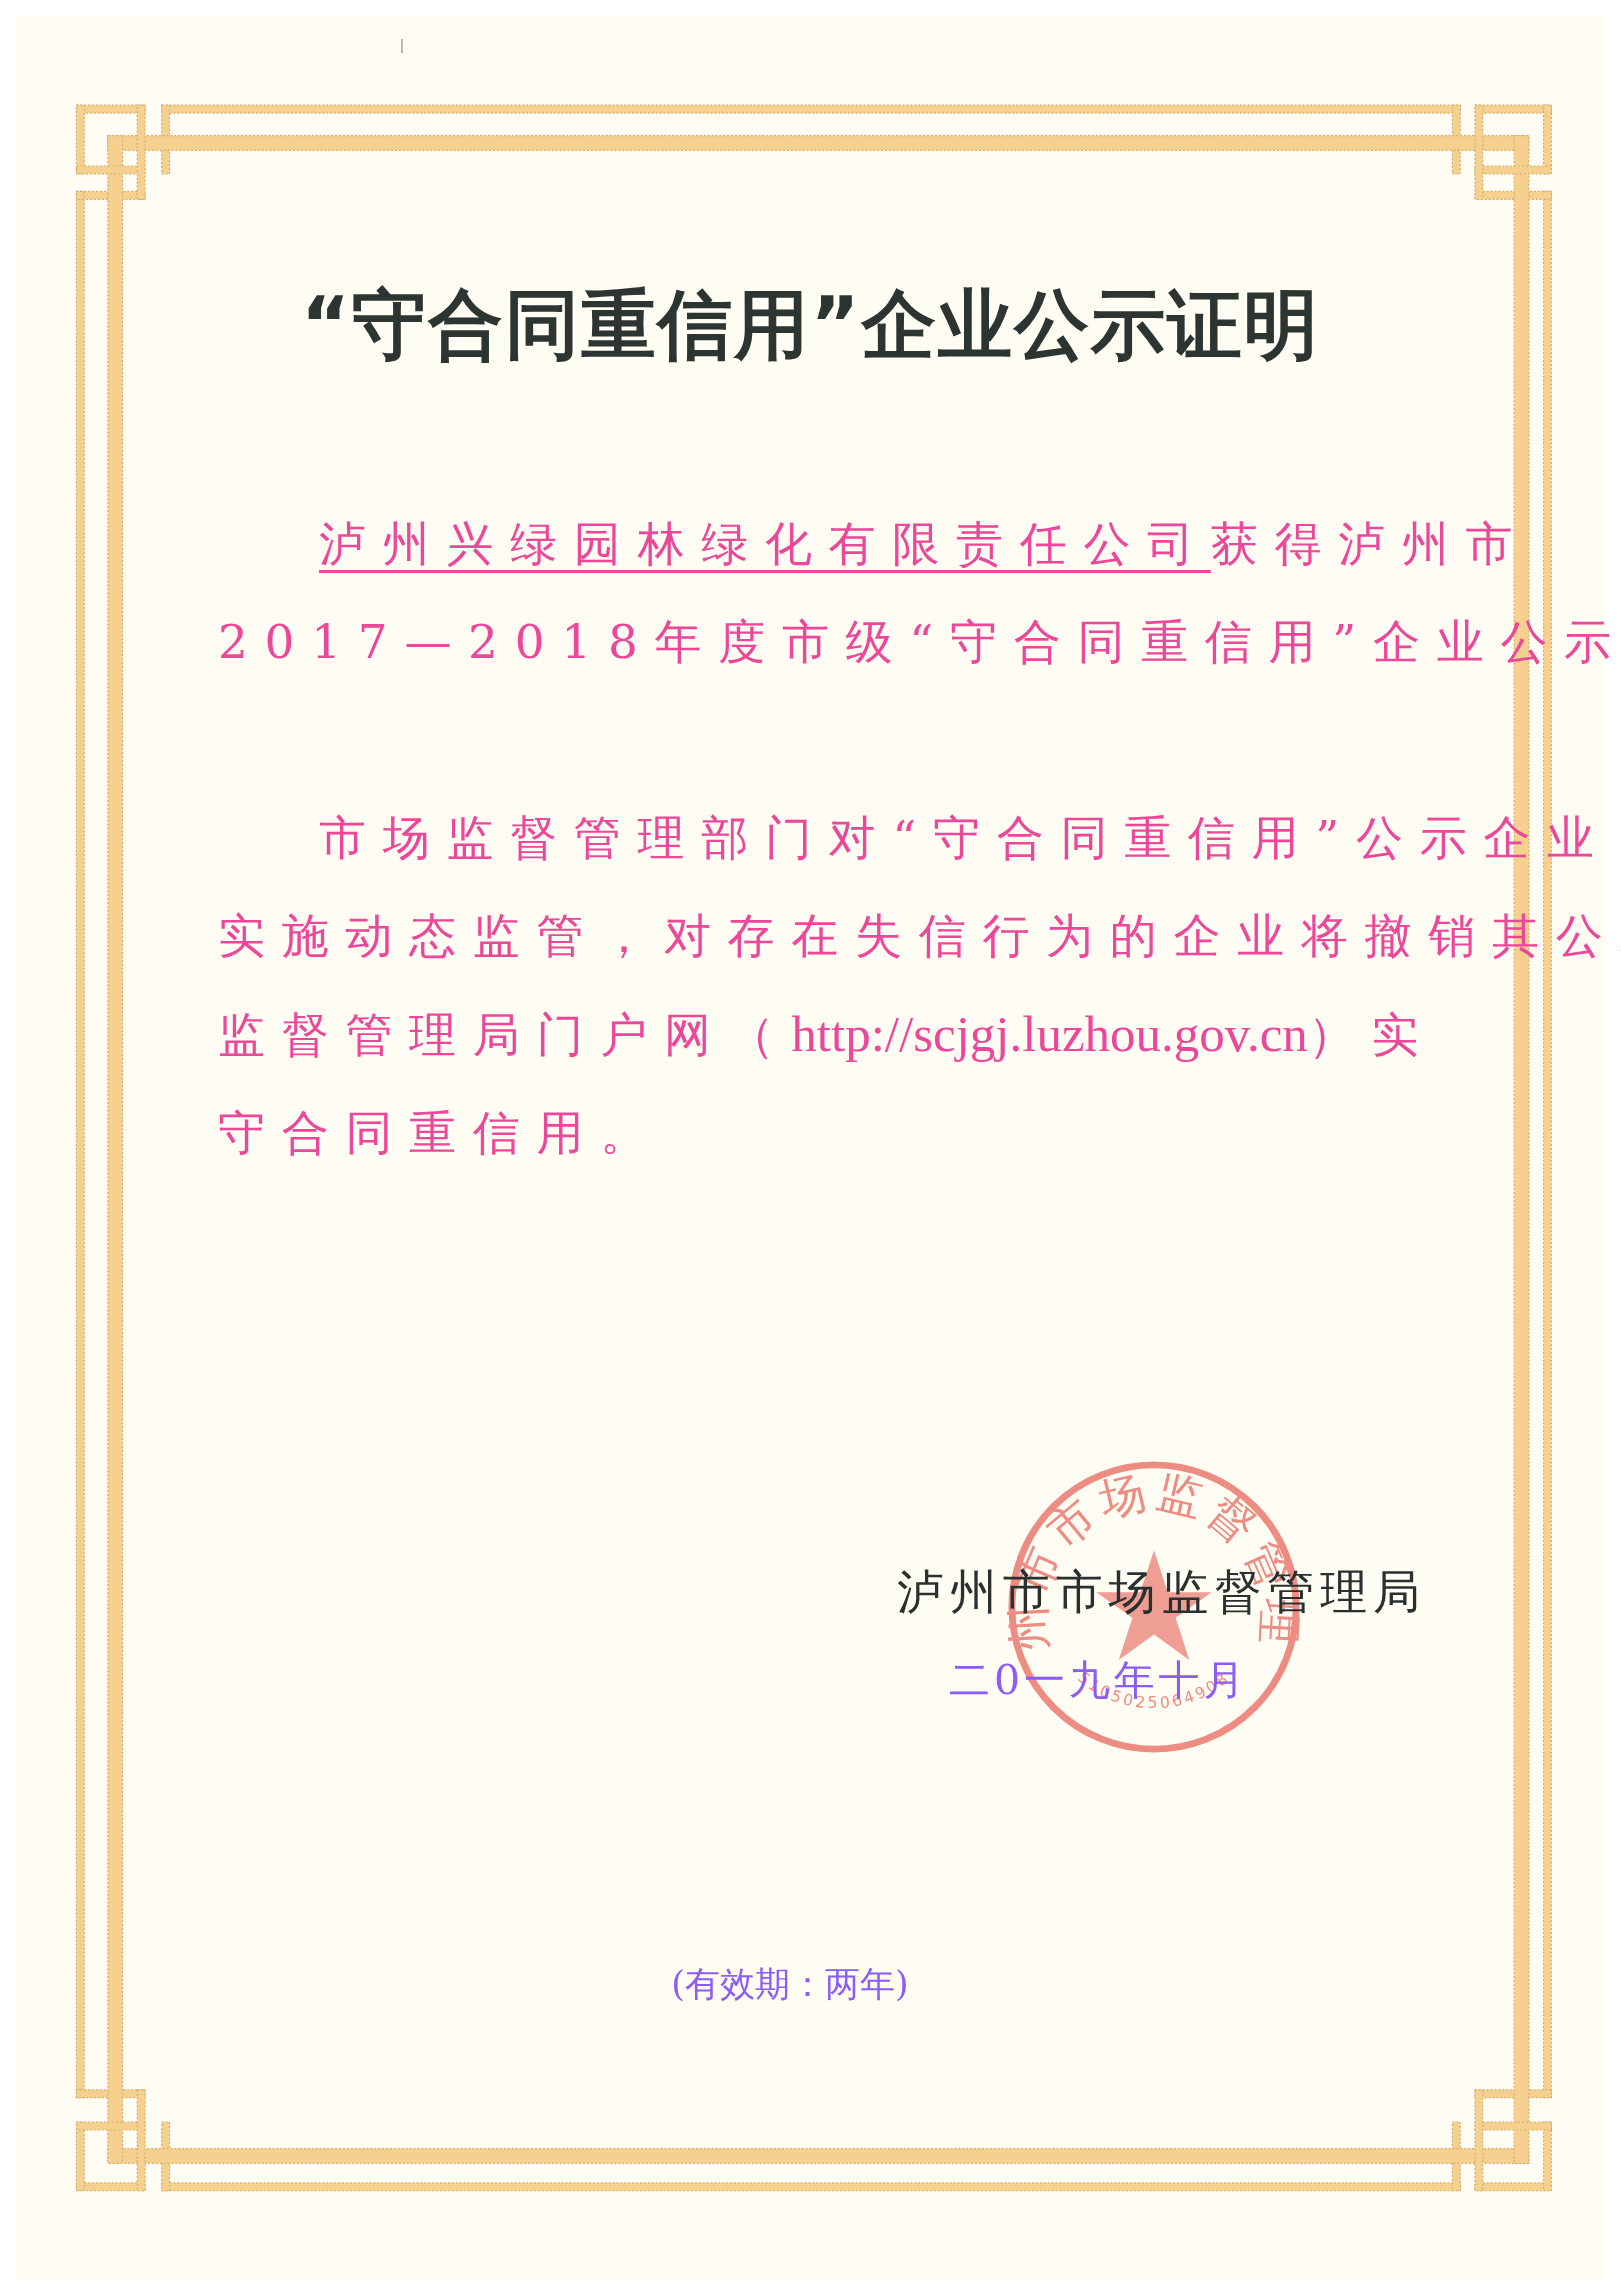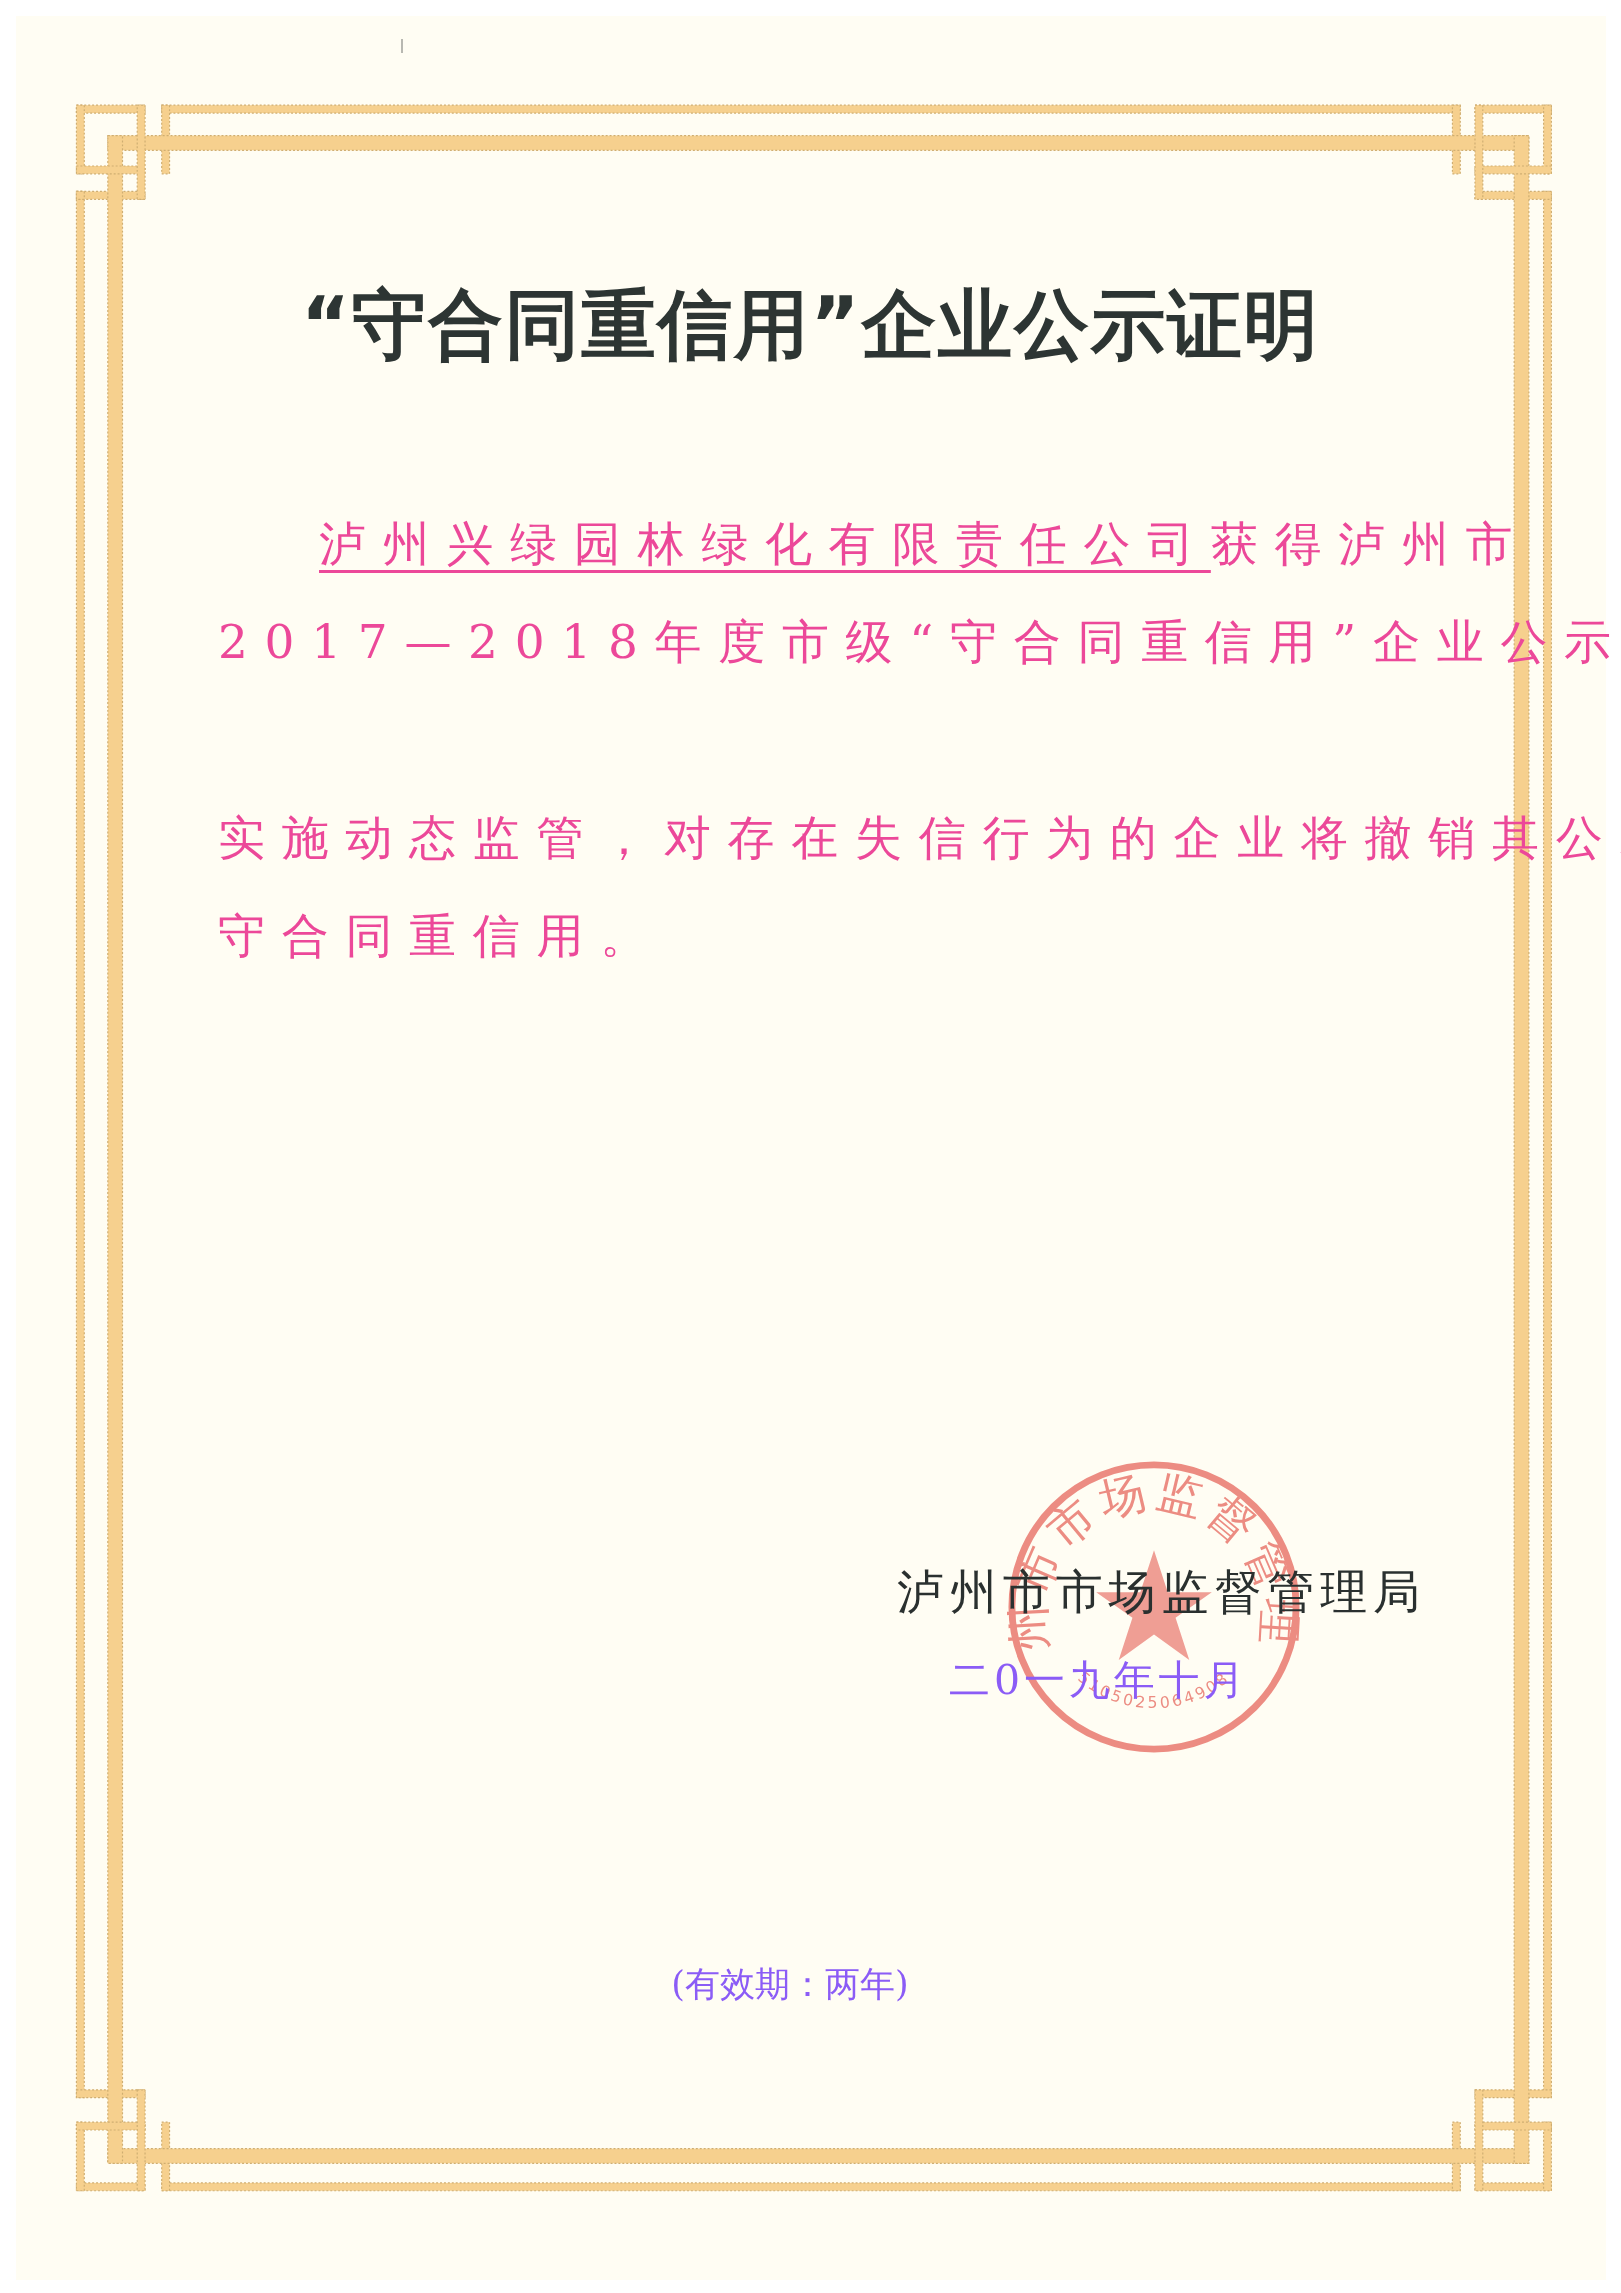--- a/index.html
+++ b/index.html
@@ -187,21 +187,23 @@
 </svg>
 
 <div class="title">“守合同重信用”企业公示证明</div>
 
 <div class="body-text p1">
   <span class="line" style="padding-left:101px"><span class="company">泸州兴绿园林绿化有限责任公司</span><span>获得泸州市</span></span>
   <span class="line">2017—2018年度市级“守合同重信用”企业公示资</span>
 </div>
 
 <div class="body-text p2">
+  <span class="line" style="padding-left:101px">市场监督管理部门对“守合同重信用”公示企业</span>
   <span class="line">实施动态监管，对存在失信行为的企业将撤销其公示</span>
+  <span class="line"><span>监督管理局门户网（</span><span class="url">http://scjgj.luzhou.gov.cn</span><span>）实</span></span>
   <span class="line">守合同重信用。</span>
 </div>
 
 <svg class="stamp" viewBox="0 0 300 300" xmlns="http://www.w3.org/2000/svg">
   <defs>
     <path id="seal-arc" d="M 52 215 A 112 112 0 1 1 248 215"></path>
     <path id="seal-code-arc" d="M 62 214 A 118 118 0 0 0 238 214"></path>
   </defs>
   <g opacity="0.82">
     <circle cx="150" cy="150" r="145" fill="none" stroke="#e8746a" stroke-width="7"></circle>

